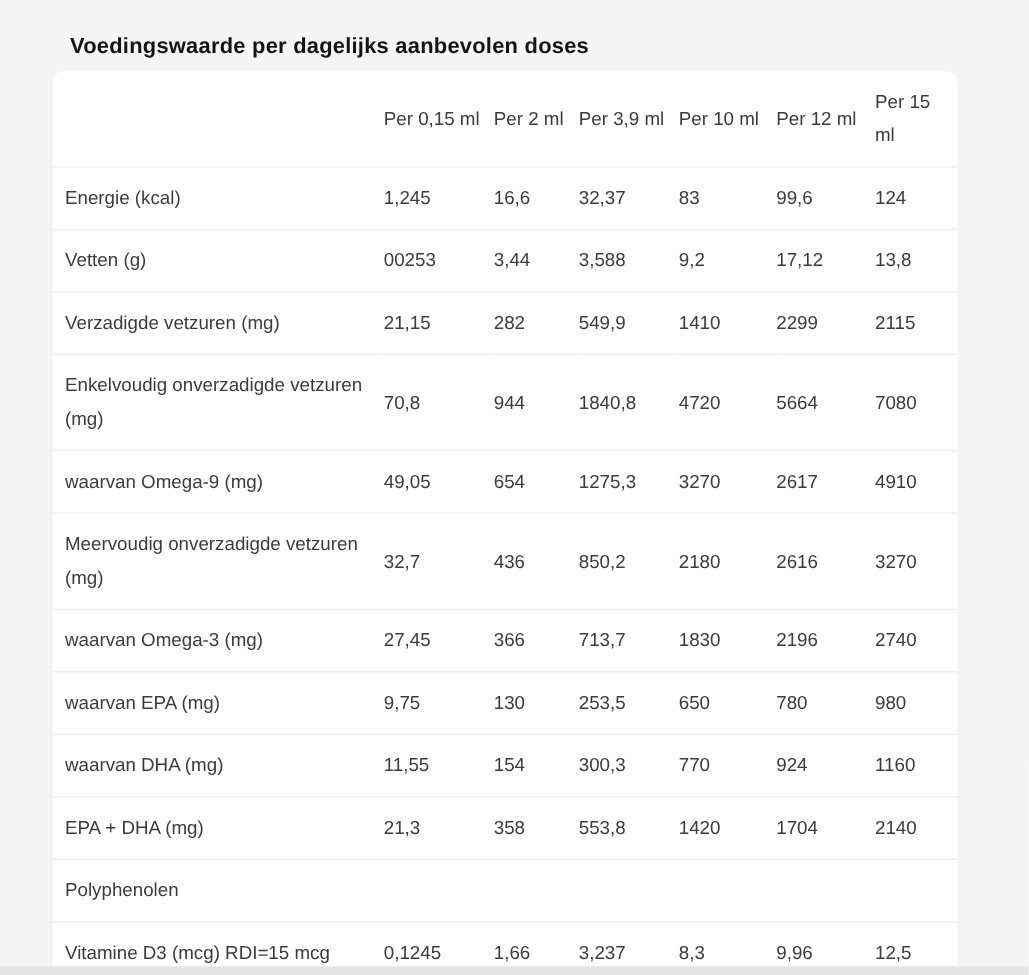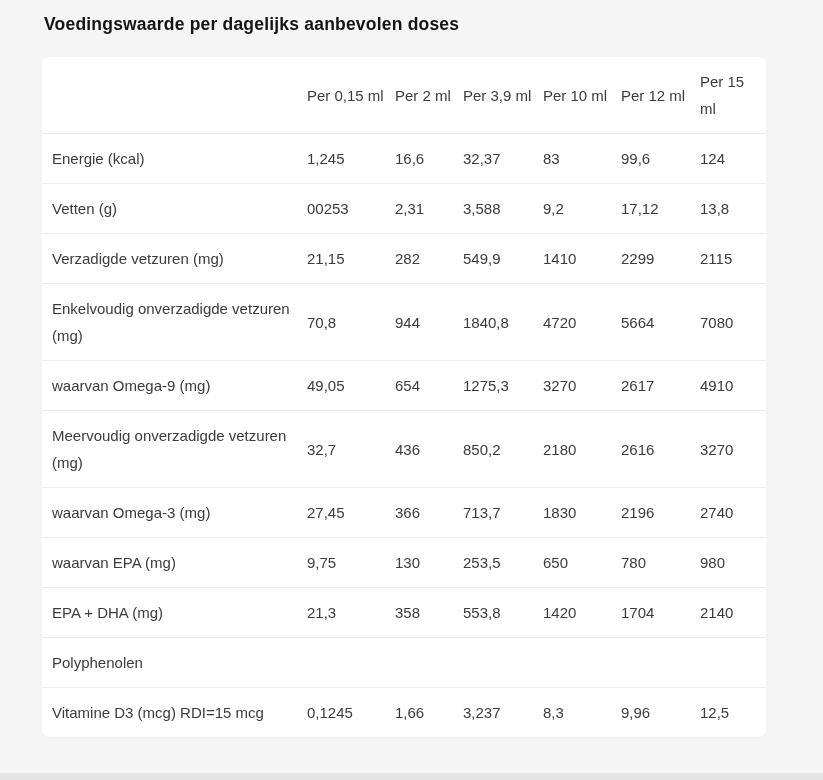--- a/index.html
+++ b/index.html
@@ -8,21 +8,21 @@
   }
   body {
     width: 823px;
     height: 780px;
     background: #f5f5f5;
     font-family: "Liberation Sans", sans-serif;
     position: relative;
     overflow: hidden;
   }
   .page-title {
-    margin: 4px;
+    margin: 16px;
     position: absolute;
     left: 40px;
     top: 10px;
     font-size: 17.5px;
     font-weight: 600;
     letter-spacing: 0.2px;
     color: #141414;
   }
   .card {
     position: absolute;
@@ -99,21 +99,21 @@
           <td>1,245</td>
           <td>16,6</td>
           <td>32,37</td>
           <td>83</td>
           <td>99,6</td>
           <td>124</td>
         </tr>
         <tr>
           <th class="label-cell">Vetten (g)</th>
           <td>00253</td>
-          <td>2,31</td>
+          <td>3,44</td>
           <td>3,588</td>
           <td>9,2</td>
           <td>17,12</td>
           <td>13,8</td>
         </tr>
         <tr>
           <th class="label-cell">Verzadigde vetzuren (mg)</th>
           <td>21,15</td>
           <td>282</td>
           <td>549,9</td>
@@ -160,20 +160,29 @@
         <tr>
           <th class="label-cell">waarvan EPA (mg)</th>
           <td>9,75</td>
           <td>130</td>
           <td>253,5</td>
           <td>650</td>
           <td>780</td>
           <td>980</td>
         </tr>
         <tr>
+          <th class="label-cell">waarvan DHA (mg)</th>
+          <td>11,55</td>
+          <td>154</td>
+          <td>300,3</td>
+          <td>770</td>
+          <td>924</td>
+          <td>1160</td>
+        </tr>
+        <tr>
           <th class="label-cell">EPA + DHA (mg)</th>
           <td>21,3</td>
           <td>358</td>
           <td>553,8</td>
           <td>1420</td>
           <td>1704</td>
           <td>2140</td>
         </tr>
         <tr>
           <th class="label-cell">Polyphenolen</th>

